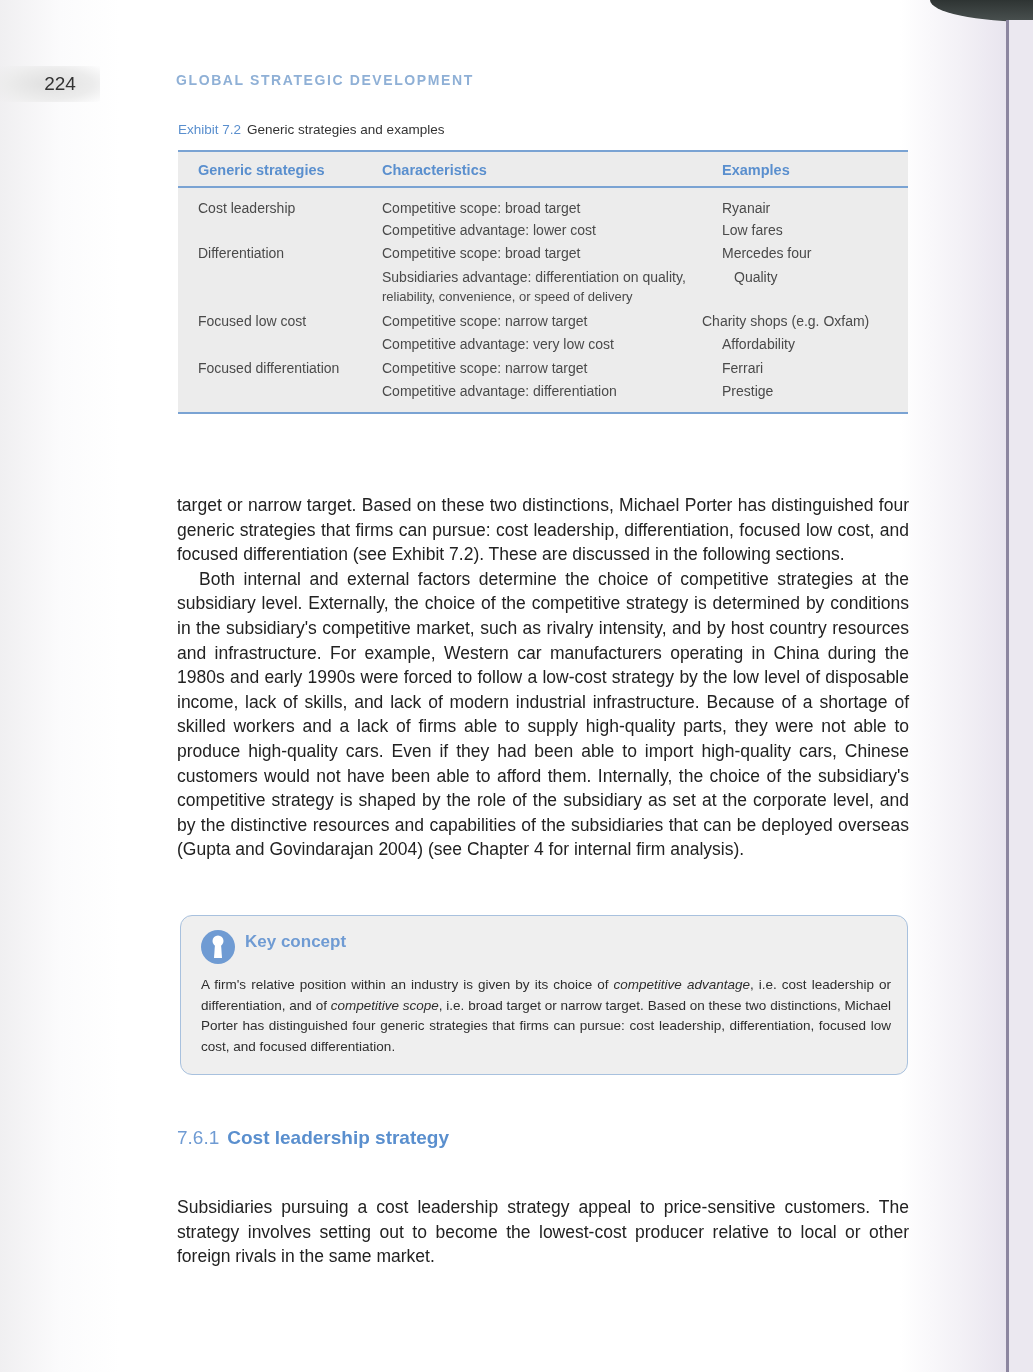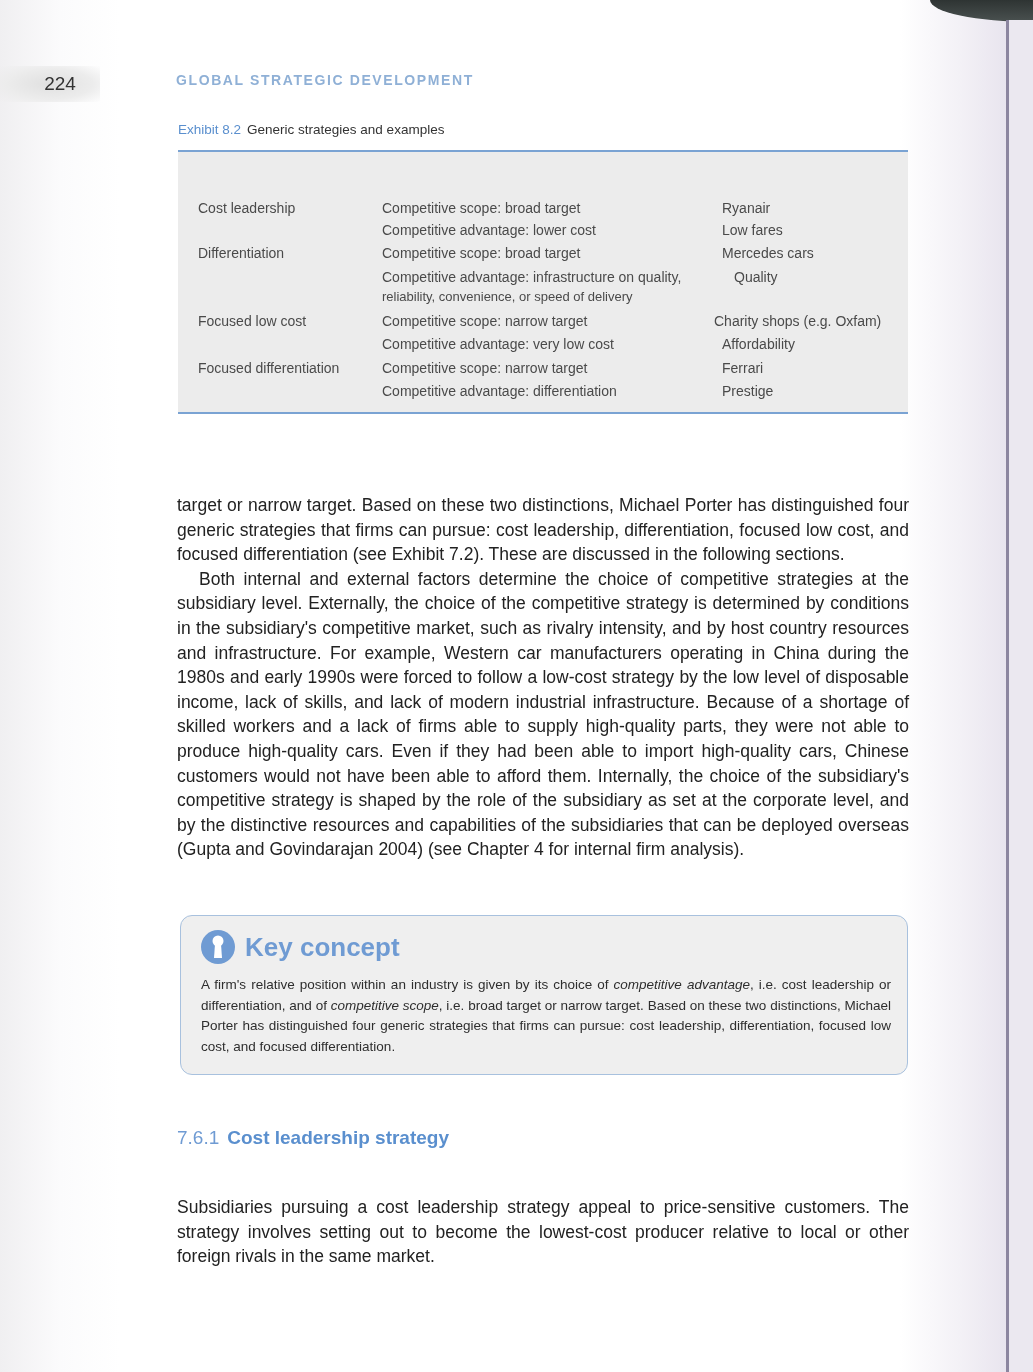--- a/index.html
+++ b/index.html
@@ -68,21 +68,21 @@
     position: absolute; left: 180px; top: 915px; width: 728px; height: 160px;
     border: 1.5px solid #a8c1de; border-radius: 12px;
     background: #efefef; box-sizing: border-box;
   }
   .key-icon {
     position: absolute; left: 20px; top: 14px; width: 34px; height: 34px;
     border-radius: 50%; background: #6f9bd3;
     display: flex; align-items: center; justify-content: center;
   }
   .key-title {
-    position: absolute; left: 64px; top: 16px; font-size: 26px; color: #6f9bd3; font-weight: bold;
+    position: absolute; left: 64px; top: 16px; font-size: 17px; color: #6f9bd3; font-weight: bold;
   }
   .key-text {
     position: absolute; left: 20px; top: 59px; width: 690px;
     font-size: 13.5px; line-height: 20.5px; color: #2e2e2e; text-align: justify;
   }
   .key-text em { font-style: italic; }
 
   .section-head {
     position: absolute; left: 177px; top: 1127px; font-size: 19px;
   }
@@ -94,42 +94,47 @@
 
 <div class="page"></div>
 <div class="top-shadow"></div>
 <div class="gutter"></div>
 <div class="right-page"></div>
 
 <div class="page-number">224</div>
 <div class="running-head">GLOBAL STRATEGIC DEVELOPMENT</div>
 
 <div class="exhibit-caption">
-  <span class="ex-label">Exhibit 8.2</span><span>Generic strategies and examples</span>
+  <span class="ex-label">Exhibit 7.2</span><span>Generic strategies and examples</span>
 </div>
 
 <div class="table">
+  <div class="thead">
+    <span style="left:20px">Generic strategies</span>
+    <span style="left:204px">Characteristics</span>
+    <span style="left:544px">Examples</span>
+  </div>
 
   <div class="cell" style="left:20px; top:48px">Cost leadership</div>
   <div class="cell" style="left:204px; top:48px">Competitive scope: broad target</div>
   <div class="cell" style="left:204px; top:70px">Competitive advantage: lower cost</div>
   <div class="cell" style="left:544px; top:48px">Ryanair</div>
   <div class="cell" style="left:544px; top:70px">Low fares</div>
 
   <div class="cell" style="left:20px; top:93px">Differentiation</div>
   <div class="cell" style="left:204px; top:93px">Competitive scope: broad target</div>
-  <div class="cell" style="left:204px; top:117px">Competitive advantage: infrastructure on quality,</div>
+  <div class="cell" style="left:204px; top:117px">Subsidiaries advantage: differentiation on quality,</div>
   <div class="cell small" style="left:204px; top:137px">reliability, convenience, or speed of delivery</div>
-  <div class="cell" style="left:544px; top:93px">Mercedes cars</div>
+  <div class="cell" style="left:544px; top:93px">Mercedes four</div>
   <div class="cell" style="left:556px; top:117px">Quality</div>
 
   <div class="cell" style="left:20px; top:161px">Focused low cost</div>
   <div class="cell" style="left:204px; top:161px">Competitive scope: narrow target</div>
   <div class="cell" style="left:204px; top:184px">Competitive advantage: very low cost</div>
-  <div class="cell" style="left:536px; top:161px">Charity shops (e.g. Oxfam)</div>
+  <div class="cell" style="left:524px; top:161px">Charity shops (e.g. Oxfam)</div>
   <div class="cell" style="left:544px; top:184px">Affordability</div>
 
   <div class="cell" style="left:20px; top:208px">Focused differentiation</div>
   <div class="cell" style="left:204px; top:208px">Competitive scope: narrow target</div>
   <div class="cell" style="left:204px; top:231px">Competitive advantage: differentiation</div>
   <div class="cell" style="left:544px; top:208px">Ferrari</div>
   <div class="cell" style="left:544px; top:231px">Prestige</div>
 </div>
 
 <div class="body-text" style="top:468px">

